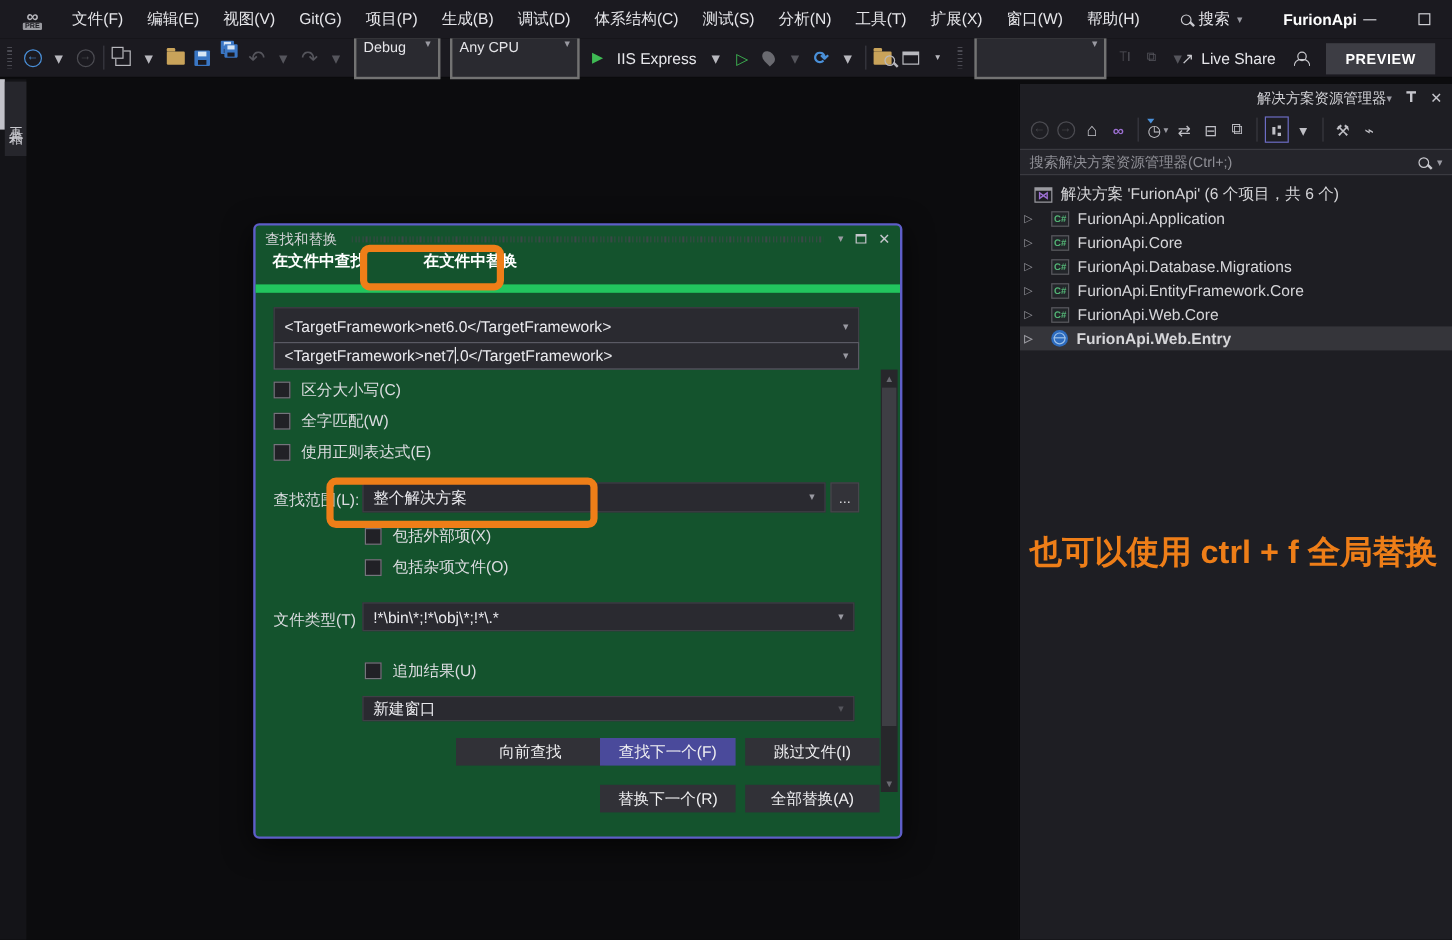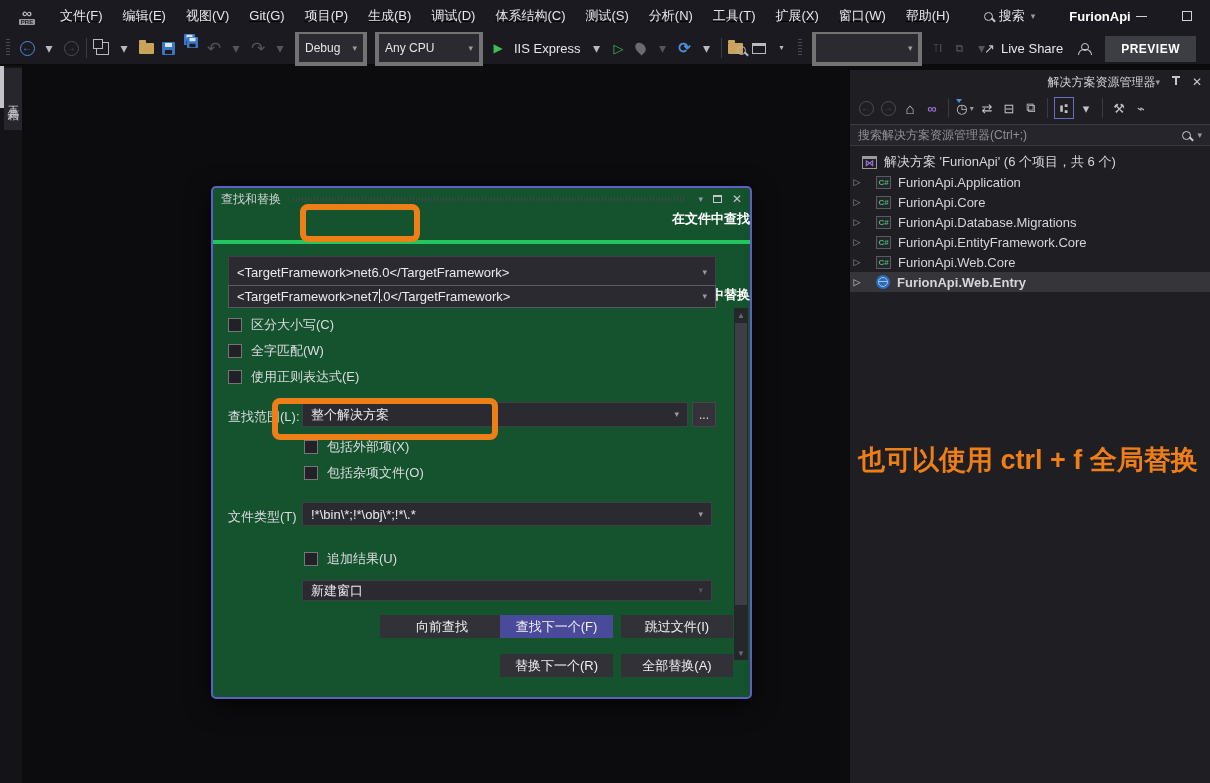--- a/index.html
+++ b/index.html
@@ -44,22 +44,22 @@
   .icon-folder::before { content:""; position:absolute; top:-3px; left:0; width:7px; height:3px;
     background:#c9a35a; border-radius:1px 1px 0 0; }
   .icon-save { width:13px; height:13px; background:#3a76c4; border-radius:1px; position:relative; }
   .icon-save::before { content:""; position:absolute; top:1px; left:3px; width:7px; height:4px; background:#d8e6f5; }
   .icon-save::after { content:""; position:absolute; bottom:1px; left:3px; width:7px; height:4px; background:#1b1a20; }
   .icon-saveall { position:relative; }
   .icon-saveall .icon-save { position:absolute; }
   .icon-saveall .s1 { left:0; top:-7px; transform:scale(.85); }
   .icon-saveall .s2 { left:3px; top:-4px; transform:scale(.85); }
   .dim { color:#55555c; }
-  .combo { height:36px; background:#2a2a30; border:4px solid #737373; color:#e4e4e8; font-size:12px;
-    display:flex; align-items:center; padding:0 6px; margin:0 4px; }
+  .combo { height:36px; background:#2a2a30; border:2px solid #737373; color:#e4e4e8; font-size:12px;
+    display:flex; padding:0 6px; margin:0 4px; }
   .combo .cv { flex:1; }
   .combo .caret { margin-left:8px; }
   .play { color:#3fba54; font-size:12px; }
   .play-o { color:#3fba54; font-size:13px; }
   .iis { color:#e6e6ea; font-size:13px; margin:0 5px; }
   .flame { width:9px; height:12px; background:#6a6a70; border-radius:50% 50% 50% 0; transform:rotate(-45deg); }
   .refresh { color:#4a90d9; font-size:15px; font-weight:bold; }
   .icon-findfolder { position:relative; }
   .icon-findfolder .mag { border-color:#b9b9bf; }
   .icon-findfolder .mag::after { background:#b9b9bf; }
@@ -126,21 +126,21 @@
   .dialog { position:absolute; left:211px; top:186px; width:541px; height:513px; background:#14532d;
     border:2px solid #5e5ec8; border-radius:5px; box-shadow:0 6px 24px rgba(0,0,0,.65); z-index:20; }
   .dlg-title { height:22px; display:flex; align-items:center; padding:0 8px 0 8px; gap:8px; }
   .dlg-title-text { color:#d2d2d6; font-size:12px; flex:none; }
   .dlg-dots { flex:1; height:5px; margin:0 4px;
     background-image:repeating-linear-gradient(90deg,#45454e 0 1px,transparent 1px 3px);
     background-size:100% 1px; background-repeat:repeat-y; background-position:0 2px; opacity:.8; }
   .dlg-title-icons { display:flex; align-items:center; gap:10px; color:#c6c6cc; }
   .dlg-max { width:9px; height:8px; border:1.2px solid #c6c6cc; border-top-width:2px; }
   .dlg-tabs { height:34px; display:flex; align-items:flex-end; padding:0 0 0 14px; gap:48px;
-    border-bottom:4px solid #22c55e;flex-direction:column; }
+    border-bottom:7px solid #22c55e; }
   .dlg-tab { color:#ffffff; font-size:13px; font-weight:bold; padding-bottom:10px; }
   .dlg-body { position:relative; height:455px; }
   .fld { position:absolute; background:#2a2a30; border:1px solid #3f3f46; color:#eaeaee; font-size:13px;
     display:flex; align-items:center; padding:0 8px; }
   .fld .cv { flex:1; white-space:nowrap; overflow:hidden; }
   .fld.focus { border-color:#5a5a64; }
   .text-caret { display:inline-block; width:1px; height:14px; background:#eaeaee; vertical-align:-2px; }
   .cbrow { position:absolute; display:flex; align-items:center; gap:9px; color:#dcdce0; font-size:13px; }
   .cb { width:14px; height:14px; border:1px solid #75757c; background:#212126; flex:none; }
   .dlg-label { position:absolute; color:#dcdce0; font-size:13px; }
@@ -159,21 +159,21 @@
   .ann-box { position:absolute; border:6px solid transparent; border-radius:8px; z-index:25; pointer-events:none; }
 </style>
 </head>
 <body>
 
 <div class="titlebar">
   <div class="vs-logo">
     <span class="inf">∞</span>
     <span class="pre">PRE</span>
   </div>
-  <div style="display:flex;text-decoration:underline;">
+  <div style="display:flex;">
 
   <span class="menu-item">文件(F)</span>
       <span class="menu-item">编辑(E)</span>
       <span class="menu-item">视图(V)</span>
       <span class="menu-item">Git(G)</span>
       <span class="menu-item">项目(P)</span>
       <span class="menu-item">生成(B)</span>
       <span class="menu-item">调试(D)</span>
       <span class="menu-item">体系结构(C)</span>
       <span class="menu-item">测试(S)</span>

